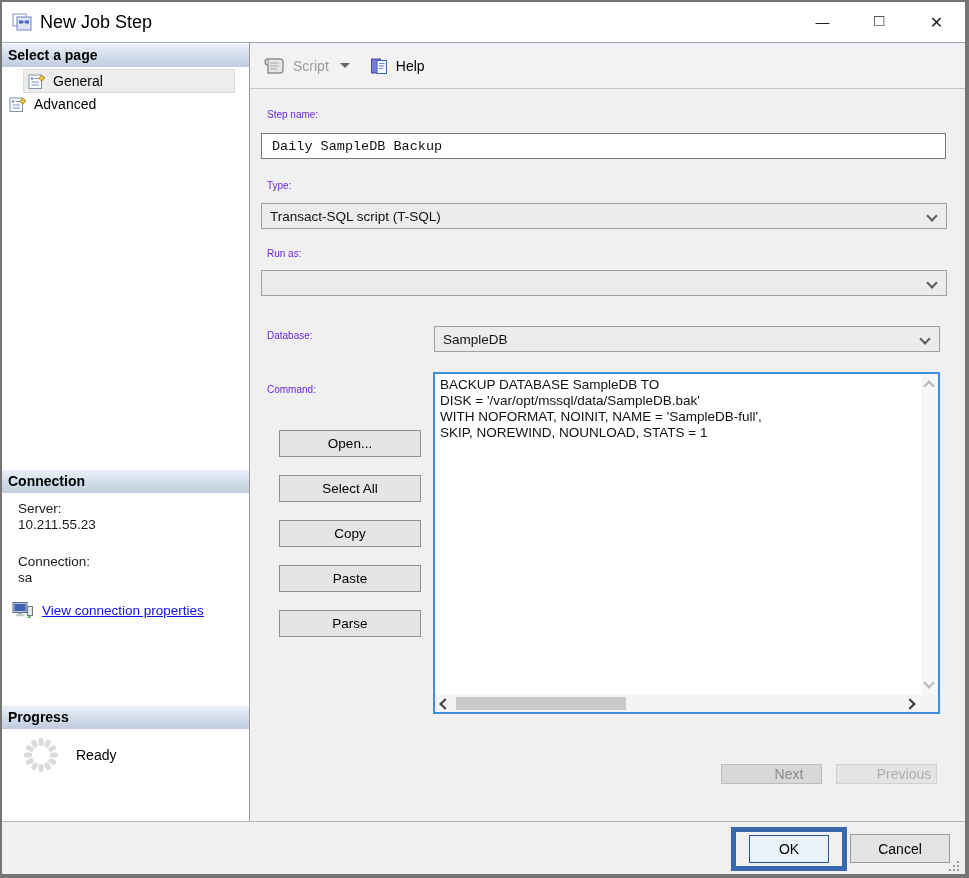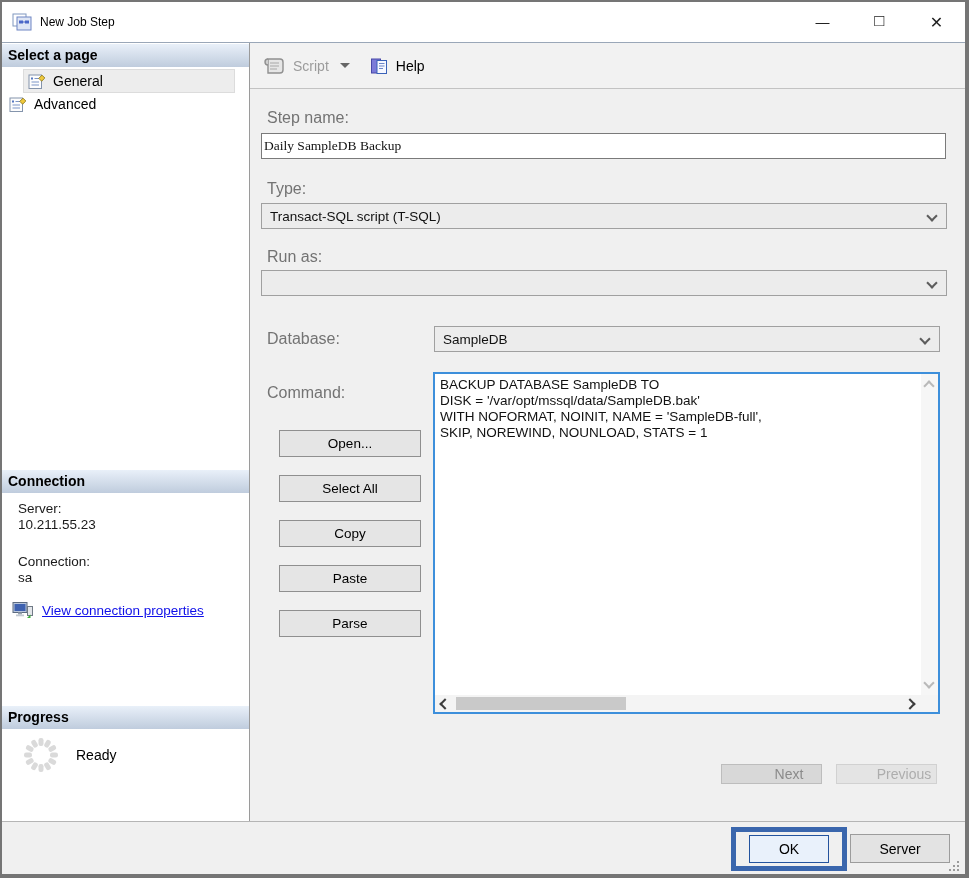--- a/index.html
+++ b/index.html
@@ -6,21 +6,21 @@
   *{box-sizing:border-box;}
   .window{
     width:969px;height:878px;position:relative;
     border:2px solid #757575;border-right-width:4px;border-bottom-width:4px;
     background:#fff;display:flex;flex-direction:column;
     font-family:"Liberation Sans",sans-serif;color:#000;
   }
   
   .titlebar{flex:0 0 41px;background:#fff;border-bottom:1px solid #9aa7b8;
     display:flex;align-items:center;padding-left:10px;}
-  .title-text{font-size:12px;margin-left:8px;}
+  .title-text{font-size:18px;margin-left:8px;}
   .win-controls{margin-left:auto;display:flex;height:100%;}
   .win-btn{width:57px;display:flex;align-items:center;justify-content:center;color:#222;cursor:default;}
   .win-btn.min{font-size:14px;}
   .win-btn.max{font-size:17px;padding-bottom:2px;}
   .win-btn.close{font-size:16px;}
   
   .main{flex:1;display:flex;min-height:0;}
   .left-panel{flex:0 0 248px;background:#fff;border-right:1px solid #9a9a9a;position:relative;}
   .section-header{position:absolute;left:0;right:0;height:23px;
     background:linear-gradient(#e9f0f9,#bfccdd);
@@ -37,23 +37,23 @@
   .right-panel{flex:1;background:#f0f0f0;display:flex;flex-direction:column;min-width:0;}
   .toolbar{flex:0 0 46px;background:#f2f2f2;border-bottom:1px solid #c3c3c3;
     display:flex;align-items:center;padding-left:12px;}
   .tb-group{display:flex;align-items:center;gap:7px;cursor:default;}
   .tb-script-label{font-size:14px;color:#9b9b9b;}
   .tb-caret{width:0;height:0;border-left:5px solid transparent;border-right:5px solid transparent;
     border-top:5px solid #666;margin-left:4px;}
   .tb-help{margin-left:20px;}
   .tb-help-label{font-size:14px;color:#000;}
   .content{flex:1;position:relative;}
-  .flabel{position:absolute;font-size:16px;color:#737373;}
+  .flabel{position:absolute;font-size:10px;color:#6d28d9;}
   .text-input{position:absolute;height:26px;border:1px solid #7a7a7a;background:#fff;
-    font-size:13.5px;padding:0 2px;font-family:Liberation Serif, serif;color:#111;outline:none;}
+    font-size:13.5px;padding:0 10px;font-family:Liberation Mono, monospace;color:#111;outline:none;}
   .combo{position:absolute;height:26px;background:#ececec;border:1px solid #a0a0a0;
     display:flex;align-items:center;padding:0 28px 0 8px;font-size:13.5px;color:#111;cursor:default;}
   .chev{width:8px;height:8px;border-right:2px solid #5c5c5c;border-bottom:2px solid #5c5c5c;}
   .chev.down{transform:rotate(45deg);}
   .chev.up{transform:rotate(-135deg);}
   .chev.left{transform:rotate(135deg);}
   .chev.right{transform:rotate(-45deg);}
   .combo .chev{position:absolute;right:10px;top:8px;}
   .cmd-btn{position:absolute;left:29px;width:142px;height:27px;background:#e5e5e5;
     border:1px solid #8f8f8f;font-size:13.5px;display:flex;align-items:center;justify-content:center;cursor:default;}
@@ -261,19 +261,19 @@
         <div class="nav-btn nav-next">Next</div>
         <div class="nav-btn nav-prev">Previous</div>
       </div>
     </div>
   </div>
 
   <div class="footer">
     <div class="ok-annotation">
       <div class="ok-button">OK</div>
     </div>
-    <div class="cancel-button">Server</div>
+    <div class="cancel-button">Cancel</div>
     <div class="grip">
         <i></i>
       </div>
   </div>
 
 </div>
 
 </body></html>

